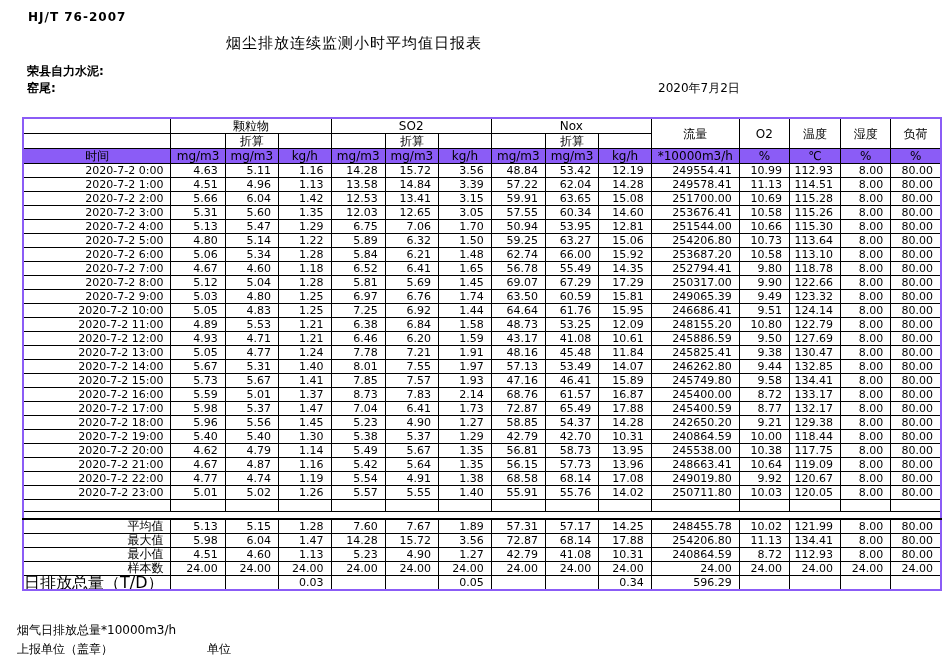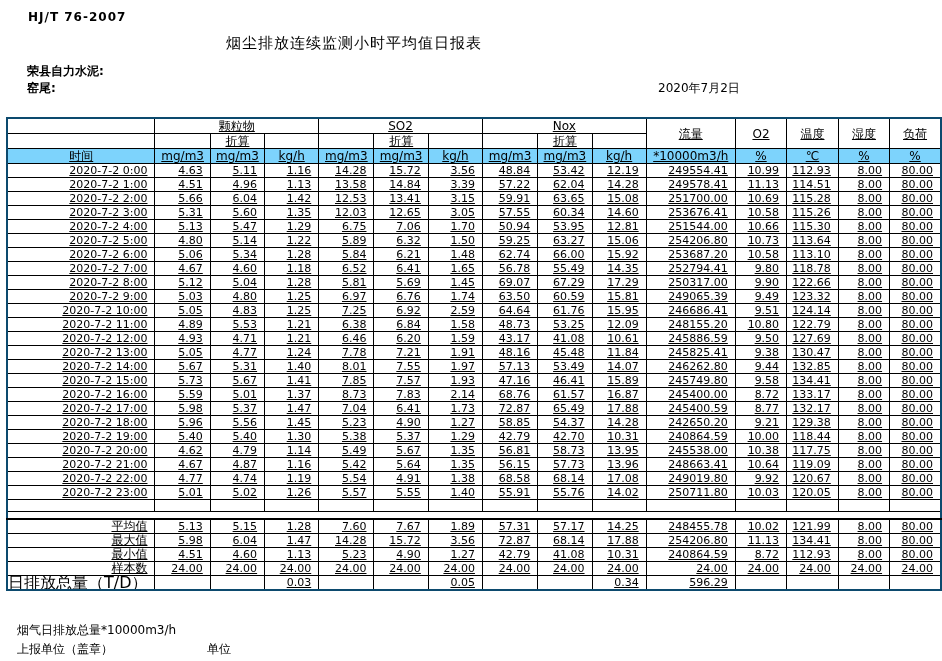--- a/index.html
+++ b/index.html
@@ -10,37 +10,36 @@
     color:#000; font-size:11px; overflow:hidden;
   }
   .abs { position:absolute; white-space:nowrap; }
   .std { left:28px; top:10px; font-size:12px; font-weight:bold; letter-spacing:1px;text-align:right; }
   .title { left:226px; top:34px; font-size:15px; font-weight:normal; letter-spacing:1px; }
   .company { left:27px; top:63px; font-size:12px; font-weight:bold; }
   .location { left:27px; top:80px; font-size:12px; font-weight:bold; }
   .rdate { left:613px; top:80px; font-size:12px;margin-left:45px; }
 
   table.report {
-    position:absolute; left:6px; top:117px;
+    position:absolute; left:22px; top:117px;
     border-collapse:collapse; table-layout:fixed;
-    border:2px solid #0c4a6e;
+    border:2px solid #8b5cf6;
     font-size:11px;
-    text-decoration:underline;
   }
   table.report td {
     border:1px solid #000;
     height:13px; line-height:13px;
     padding:0 7px 0 0;
     text-align:right;
     white-space:nowrap; overflow:hidden;
   }
   table.report thead td {
     text-align:center; padding:0; font-size:12px; height:14px; line-height:14px;
   }
-  tr.unit-row td { background:#7dd3fc; font-size:11px; }
+  tr.unit-row td { background:#8b5cf6; font-size:11px; }
   td.time-cell { font-size:11px; }
   tr.empty-row td { height:12px; }
   tr.gap-row td { border-left:none; border-right:none; border-top:1px solid #000; border-bottom:none; height:7px; }
   tr.summary-first td { border-top:2px solid #000; }
   td.sum-label { font-size:12px; padding:2px 7px 0 0; }
   td.total-label { text-align:left; font-size:16px; padding:0; overflow:visible; }
   .footer-note { left:17px; top:622px; font-size:12px; }
   .footer-unit1 { left:17px; top:641px; font-size:12px; }
   .footer-unit2 { left:207px; top:641px; font-size:12px; }
 </style>
@@ -284,21 +283,21 @@
         <td>8.00</td>
         <td>80.00</td>
       </tr>
       <tr>
         <td class="time-cell">2020-7-2 10:00</td>
         <td>5.05</td>
         <td>4.83</td>
         <td>1.25</td>
         <td>7.25</td>
         <td>6.92</td>
-        <td>2.59</td>
+        <td>1.44</td>
         <td>64.64</td>
         <td>61.76</td>
         <td>15.95</td>
         <td>246686.41</td>
         <td>9.51</td>
         <td>124.14</td>
         <td>8.00</td>
         <td>80.00</td>
       </tr>
       <tr>

